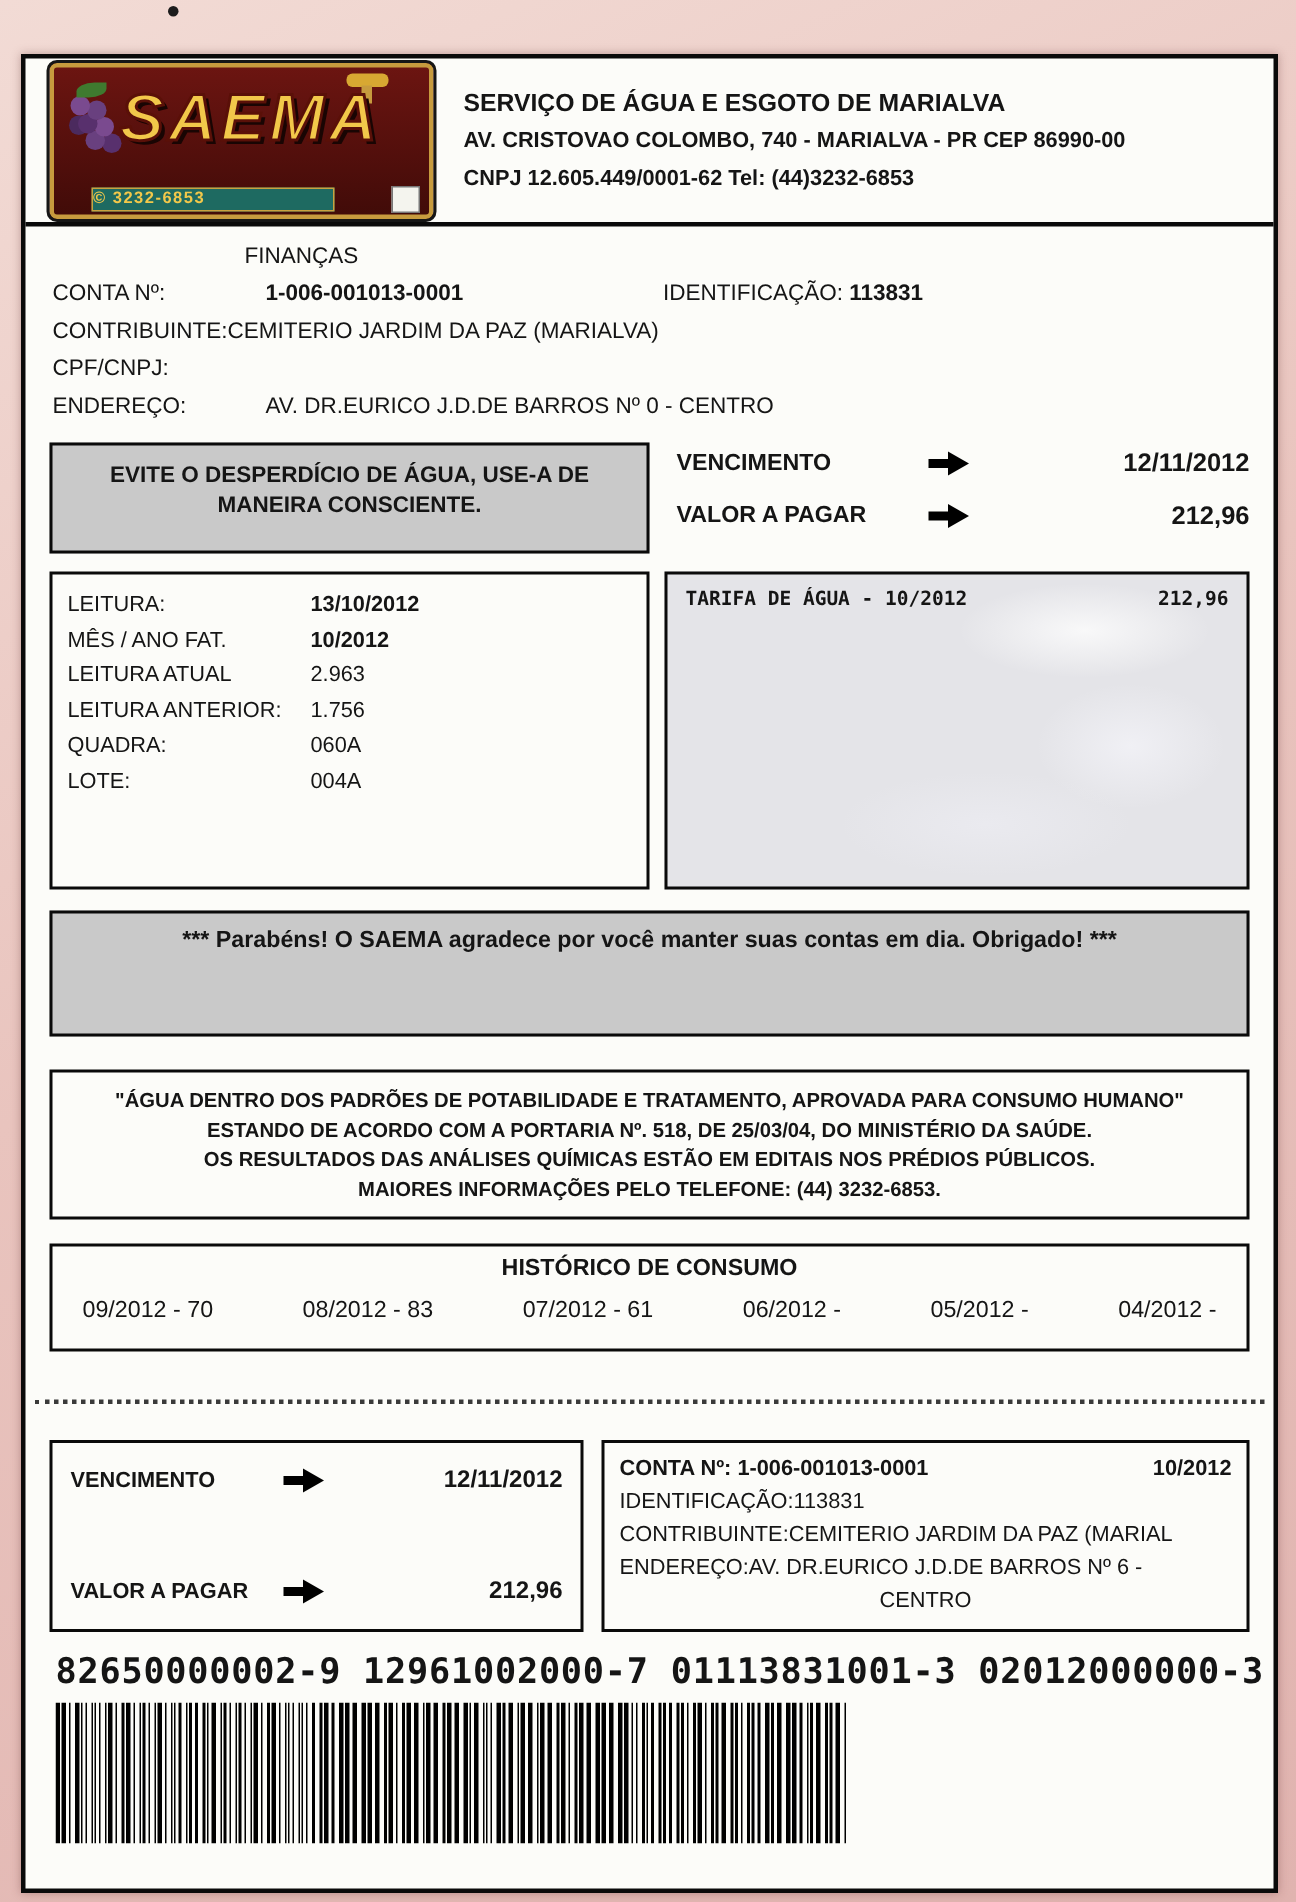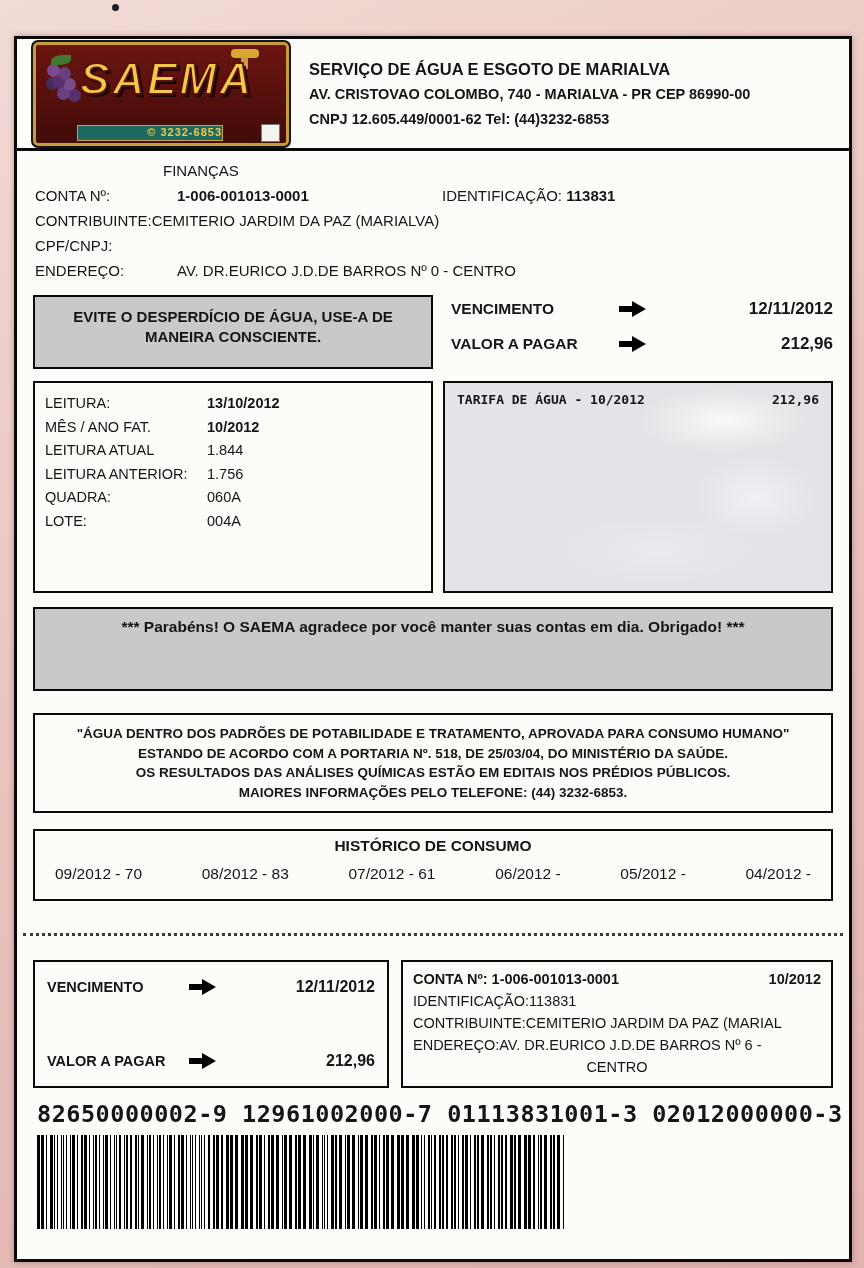--- a/index.html
+++ b/index.html
@@ -25,23 +25,23 @@
           background:linear-gradient(#6d1511,#400b08); border:2px solid #161616; border-radius:7px;
           box-shadow:inset 0 0 0 3px #c79b3e; }
   .grapes { position:absolute; left:14px; top:22px; width:13px; height:13px; background:#7a4a8f; border-radius:50%;
             box-shadow:11px 3px 0 #69407f, 5px 12px 0 #58306d, 16px 14px 0 #7a4a8f, 10px 23px 0 #69407f, -1px 13px 0 #4b2a5e, 21px 25px 0 #58306d; }
   .grapes::before { content:""; position:absolute; left:4px; top:-9px; width:20px; height:10px; background:#3f7a2f; border-radius:60% 0 60% 0; }
   .faucet { position:absolute; right:30px; top:7px; width:28px; height:9px; background:#d8a832; border-radius:4px; }
   .faucet::after { content:""; position:absolute; left:10px; top:8px; width:7px; height:12px; background:#c79b3e; }
   .logo-word { position:absolute; left:46px; top:12px; width:176px; text-align:center;
                font-weight:bold; font-style:italic; font-size:44px; letter-spacing:3px;
                color:#f2c84a; -webkit-text-stroke:2px #5a1008; text-shadow:3px 3px 0 #190503; }
-  .logo-strip { position:absolute; left:44px; right:66px; bottom:5px; height:16px; background:#1e6a61;
+  .logo-strip { position:absolute; left:28px; right:66px; bottom:5px; height:16px; background:#1e6a61;
                 border:1px solid #caa23f; color:#f2c84a; font-weight:bold; font-size:11px;
-                text-align:right; line-height:13px; letter-spacing:1px; }
+                text-align:left; line-height:13px; letter-spacing:1px; }
   .logo-stamp { position:absolute; right:9px; bottom:4px; width:19px; height:18px; background:#f4f4ee; border:1px solid #777; }
   .header-text { margin-left:18px; line-height:1.0; }
   .header-co-name { font-weight:bold; font-size:16.5px; margin-bottom:10px; }
   .header-co-addr { font-weight:bold; font-size:14.5px; margin-bottom:10px; }
   .header-co-cnpj { font-weight:bold; font-size:14.5px; }
 
   
   .account { padding:7px 14px 0 18px; font-size:15px; }
   .acct-line { line-height:25px; white-space:nowrap; }
   .dept { margin-left:128px; }
@@ -169,21 +169,21 @@
       <div class="read-row">
           <span class="read-label">LEITURA:</span>
           <span class="read-value rv-b">13/10/2012</span>
         </div>
       <div class="read-row">
           <span class="read-label">MÊS / ANO FAT.</span>
           <span class="read-value rv-b">10/2012</span>
         </div>
       <div class="read-row">
           <span class="read-label">LEITURA ATUAL</span>
-          <span class="read-value">1.844</span>
+          <span class="read-value">2.963</span>
         </div>
       <div class="read-row">
           <span class="read-label">LEITURA ANTERIOR:</span>
           <span class="read-value">1.756</span>
         </div>
       <div class="read-row">
           <span class="read-label">QUADRA:</span>
           <span class="read-value">060A</span>
         </div>
       <div class="read-row">

